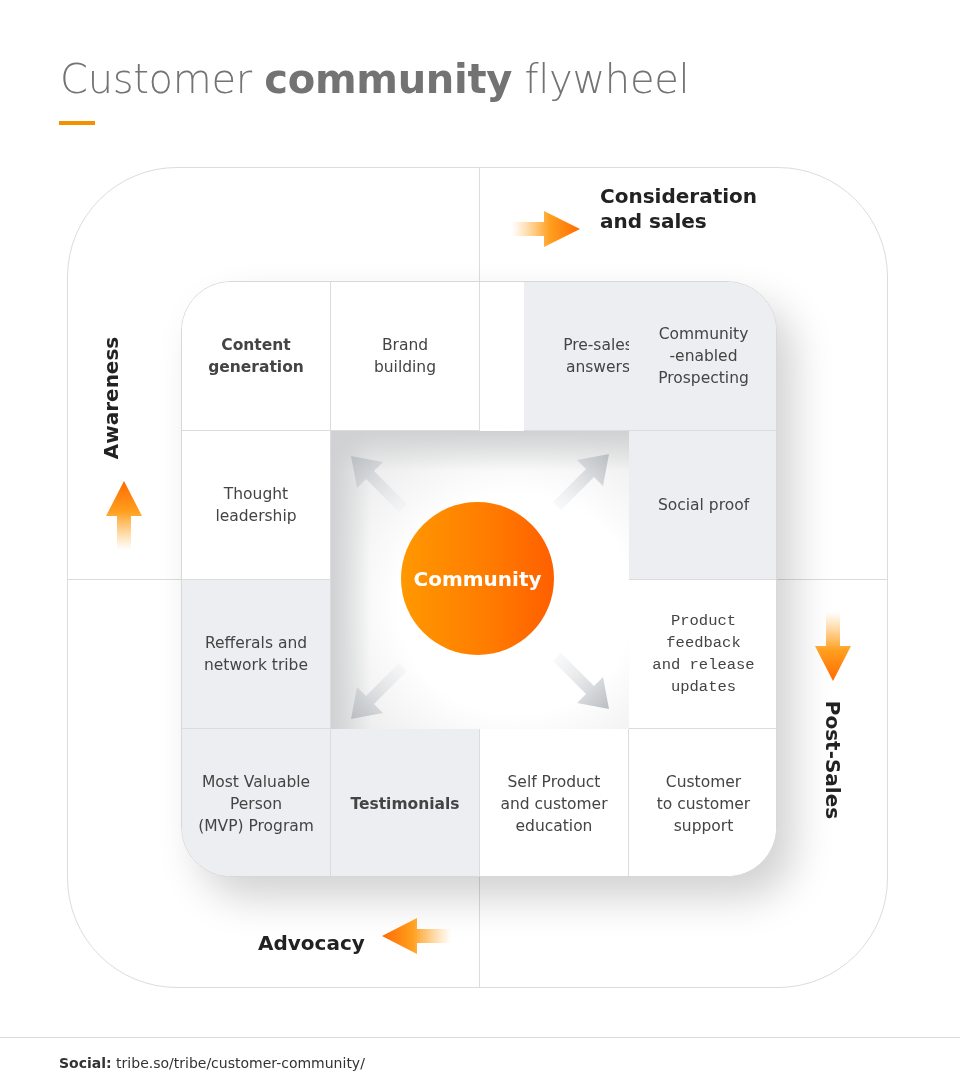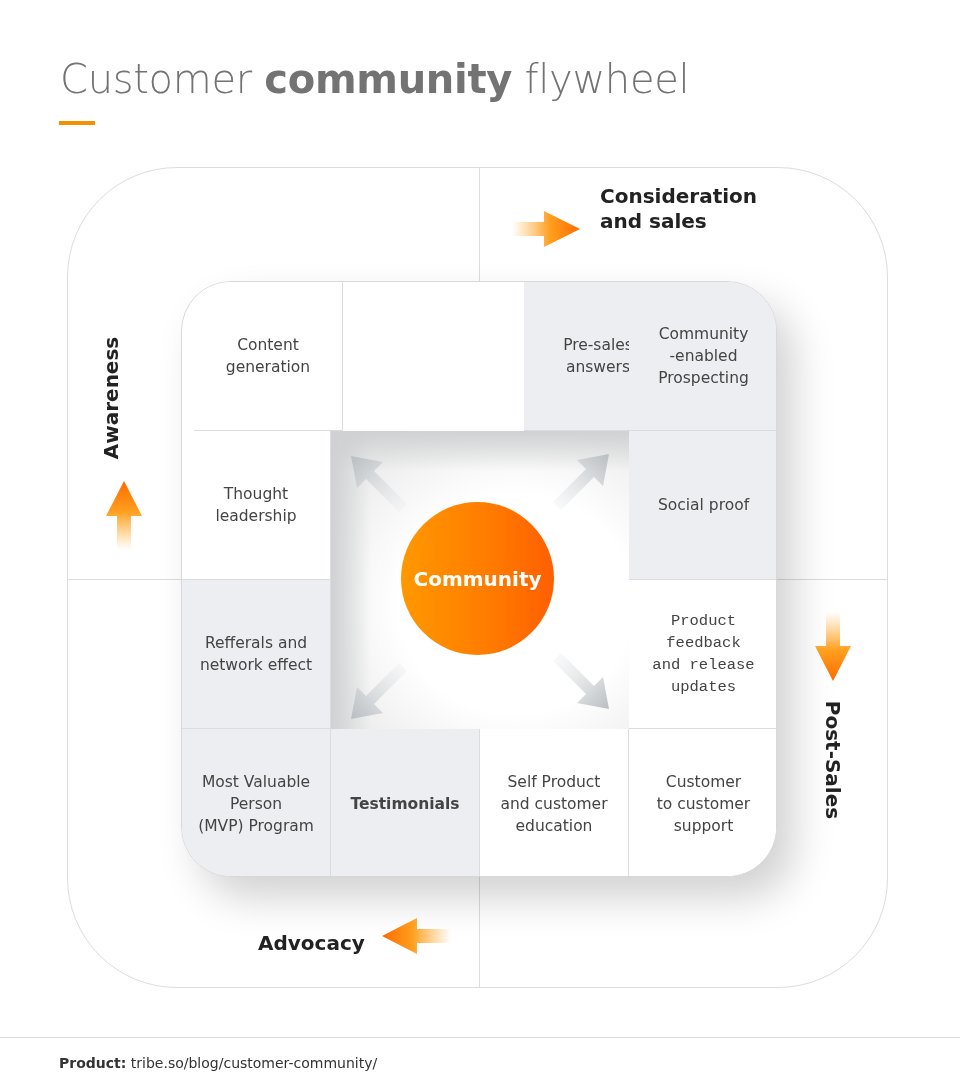--- a/index.html
+++ b/index.html
@@ -60,34 +60,36 @@
 <div class="title"><span>Customer </span><span class="strong">community</span><span> flywheel</span></div>
 <div class="title-underline"></div>
 
 <div class="outer"></div>
 <div class="divider-v"></div>
 <div class="divider-h"></div>
 
 <div class="grid-shadow"></div>
 <div class="grid">
 
-  <div class="cell white" style="left:12px;top:0;"><span>Content
+  <div class="cell white" style="left:0;top:0;font-weight:bold;"><span>Content
 generation</span></div>
+  <div class="cell white" style="left:149px;top:0;"><span>Brand
+building</span></div>
   <div class="cell gray" style="left:298px;top:0;margin-left:44px;"><span>Pre-sales
 answers</span></div>
   <div class="cell gray" style="left:447px;top:0;border-right:none;"><span>Community
 -enabled
 Prospecting</span></div>
 
   <div class="cell white" style="left:0;top:149px;"><span>Thought
 leadership</span></div>
   <div class="cell gray" style="left:447px;top:149px;border-right:none;"><span>Social proof</span></div>
 
   <div class="cell gray" style="left:0;top:298px;"><span>Refferals and
-network effect</span></div>
+network tribe</span></div>
   <div class="cell white" style="left:447px;top:298px;border-right:none;font-family:Liberation Mono, monospace;"><span>Product
 feedback
 and release
 updates</span></div>
 
   <div class="cell gray" style="left:0;top:447px;border-bottom:none;align-items:center;"><span>Most Valuable
 Person
 (MVP) Program</span></div>
   <div class="cell gray" style="left:149px;top:447px;border-bottom:none;font-weight:bold;"><span>Testimonials</span></div>
   <div class="cell white" style="left:298px;top:447px;border-bottom:none;"><span>Self Product
@@ -182,13 +184,13 @@
       <linearGradient id="oal" x1="1" y1="0" x2="0" y2="0">
         <stop offset="0" stop-color="#ffb347" stop-opacity="0"></stop>
         <stop offset="0.55" stop-color="#ffa020"></stop>
         <stop offset="1" stop-color="#ff6a00"></stop>
       </linearGradient>
     </defs>
   <polygon points="70,12 36,12 36,1 1,19 36,37 36,26 70,26" fill="url(#oal)"></polygon>
 </svg>
 
 <div class="footer-line"></div>
-<div class="source"><span class="label">Product:</span><span> tribe.so/blog/customer-community/</span></div>
+<div class="source"><span class="label">Social:</span><span> tribe.so/tribe/customer-community/</span></div>
 
 </body></html>

